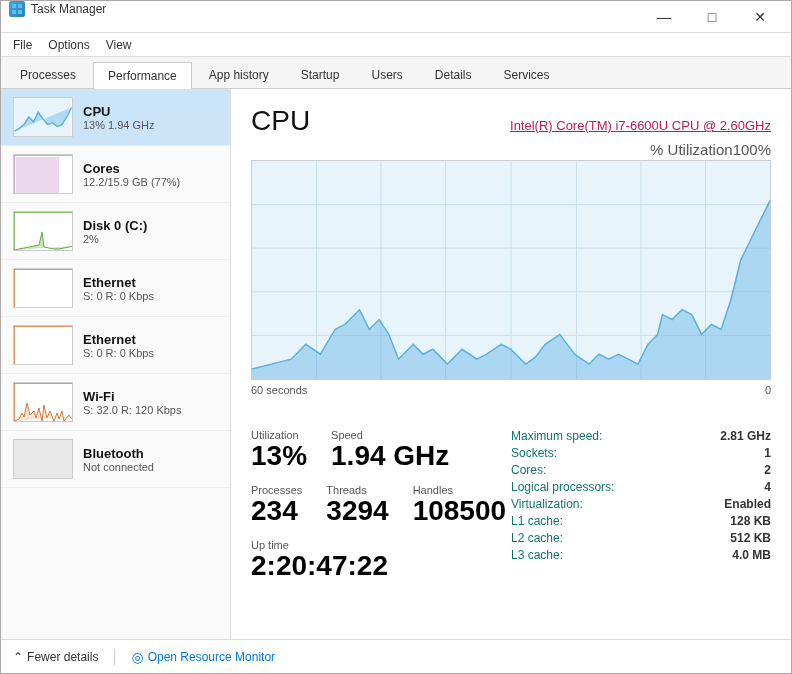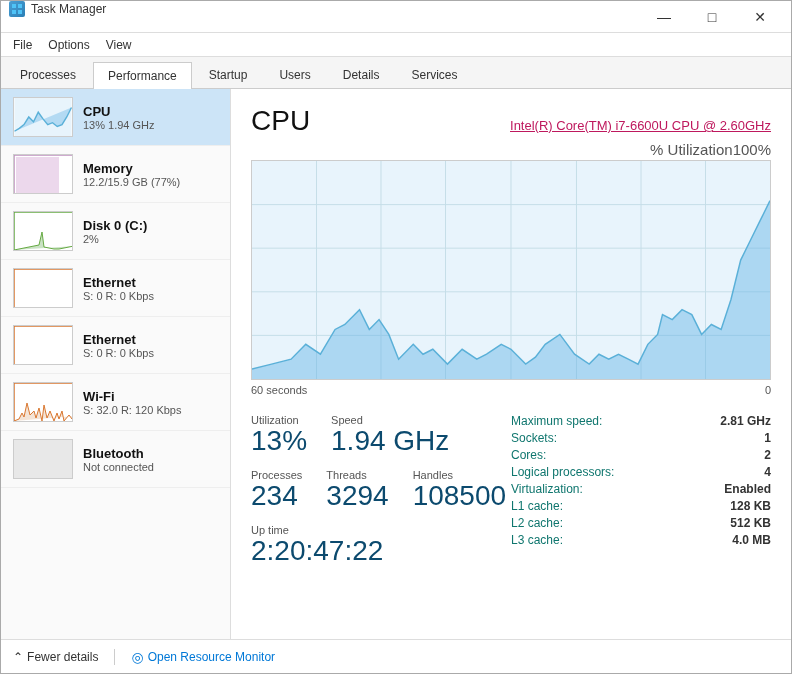--- a/index.html
+++ b/index.html
@@ -187,36 +187,36 @@
     }
     .chart-svg {
       width: 100%;
       height: 100%;
     }
     .chart-footer {
       display: flex;
       justify-content: space-between;
       font-size: 11px;
       color: #555;
-      margin-bottom: 18px;
+      margin-bottom: 33px;
     }
     .stats-row {
       display: flex;
       gap: 24px;
       margin-bottom: 12px;
     }
     .stat-block { }
     .stat-label {
       font-size: 11px;
       color: #555;
     }
     .stat-value {
       font-size: 28px;
-      font-weight: 400;
-      color: #0c4a6e;
+      font-weight: 700;
+      color: #000000;
       line-height: 1.1;
     }
     .stats-grid {
       display: flex;
       gap: 0;
     }
     .stats-left {
       flex: 1;
     }
     .stats-right {
@@ -292,20 +292,21 @@
 
   <div class="menu-bar">
     <span class="menu-item">File</span>
     <span class="menu-item">Options</span>
     <span class="menu-item">View</span>
   </div>
 
   <div class="tabs-bar">
     <div class="tab">Processes</div>
     <div class="tab active">Performance</div>
+    <div class="tab">App history</div>
     <div class="tab">Startup</div>
     <div class="tab">Users</div>
     <div class="tab">Details</div>
     <div class="tab">Services</div>
   </div>
 
   <div class="content">
 
     <div class="sidebar">
 
@@ -324,21 +325,21 @@
 
       <div class="sidebar-item">
         <div class="sidebar-thumb">
           <svg width="60" height="40" viewBox="0 0 60 40">
             <rect width="60" height="40" fill="#fff"></rect>
             <rect width="60" height="40" fill="none" stroke="#c090c0" stroke-width="1.5"></rect>
             <rect x="2" y="2" width="43" height="36" fill="rgba(180,100,180,0.25)"></rect>
           </svg>
         </div>
         <div class="sidebar-info">
-          <div class="sidebar-name">Memory</div>
+          <div class="sidebar-name">Cores</div>
           <div class="sidebar-sub">12.2/15.9 GB (77%)</div>
         </div>
       </div>
 
       <div class="sidebar-item">
         <div class="sidebar-thumb">
           <svg width="60" height="40" viewBox="0 0 60 40">
             <rect width="60" height="40" fill="#fff"></rect>
             <rect width="60" height="40" fill="none" stroke="#66aa44" stroke-width="1.5"></rect>
             <polyline points="0,38 5,37 10,36 15,35 20,34 25,33 28,20 30,35 35,36 40,37 45,37 50,36 55,35 60,34" fill="rgba(80,160,60,0.3)" stroke="#66aa44" stroke-width="1"></polyline>

